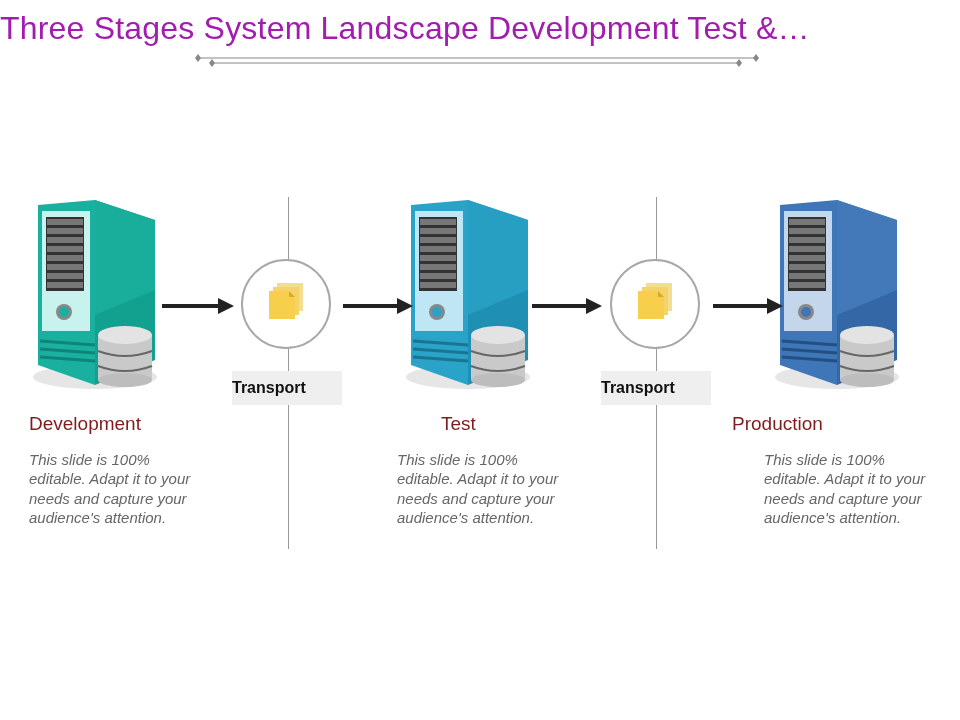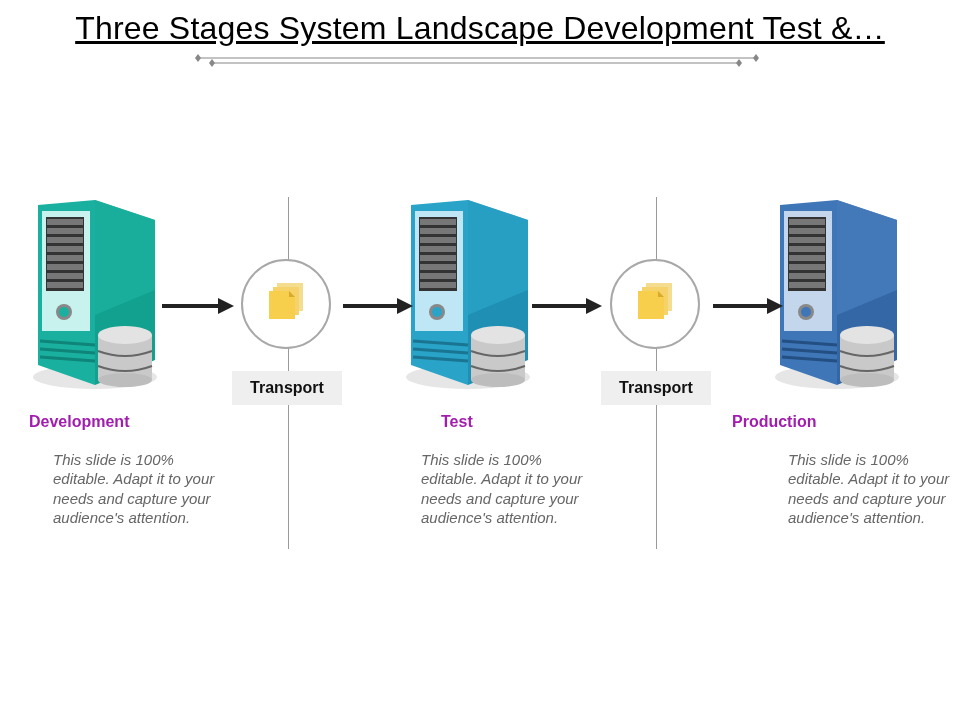--- a/index.html
+++ b/index.html
@@ -1,26 +1,26 @@
 <!DOCTYPE html>
 <html><head>
 <meta charset="utf-8">
 <style>
   html, body { margin:0; padding:0; background:#ffffff; }
   body { width:960px; height:720px; position:relative; overflow:hidden; font-family:"Liberation Sans", sans-serif; }
-  .title { position:absolute; left:0; top:10px; width:960px; text-align:center; font-size:32px; color:#000000; letter-spacing:0.2px;text-decoration:underline; }
+  .title { position:absolute; left:0; top:10px; width:960px; text-align:left; font-size:32px; color:#a21caf; letter-spacing:0.2px; }
   .title-rule { position:absolute; left:0; top:50px; }
   .vline { position:absolute; width:1px; background:#9a9a9a; top:197px; height:352px; }
   .server { position:absolute; top:195px; width:130px; height:200px; }
   .arrow { position:absolute; top:297px; height:18px; }
   .circle { position:absolute; top:259px; width:90px; height:90px; border:2px solid #a8a8a8; border-radius:50%; background:#fff; box-sizing:border-box; }
   .circle svg { position:absolute; left:22px; top:20px; }
-  .badge { position:absolute; top:371px; width:110px; height:34px; background:#efefef; font-weight:bold; font-size:16px; color:#111; text-align:center; line-height:34px; }
-  .stage-title { position:absolute; top:413px; font-weight:bold; font-size:16px; color:#a21caf; }
-  .stage-desc { position:absolute; top:450px; width:180px; font-style:italic; font-size:15px; color:#666; line-height:19.3px;margin-left:24px; }
+  .badge { position:absolute; top:371px; width:110px; height:34px; background:#efefef; font-weight:bold; font-size:16px; color:#111; text-align:left; line-height:34px; }
+  .stage-title { position:absolute; top:413px; font-weight:normal; font-size:19px; color:#7f1d1d; }
+  .stage-desc { position:absolute; top:450px; width:180px; font-style:italic; font-size:15px; color:#666; line-height:19.3px; }
 </style>
 </head>
 <body>
 
 <div class="title">Three Stages System Landscape Development Test &amp;…</div>
 
 <svg class="title-rule" width="960" height="20">
   <line x1="198" y1="8" x2="756" y2="8" stroke="#888" stroke-width="1.2"></line>
   <line x1="212" y1="13" x2="739" y2="13" stroke="#888" stroke-width="1.2"></line>
   <path d="M198 4 L201 8 L198 12 L195 8 Z" fill="#888"></path>

